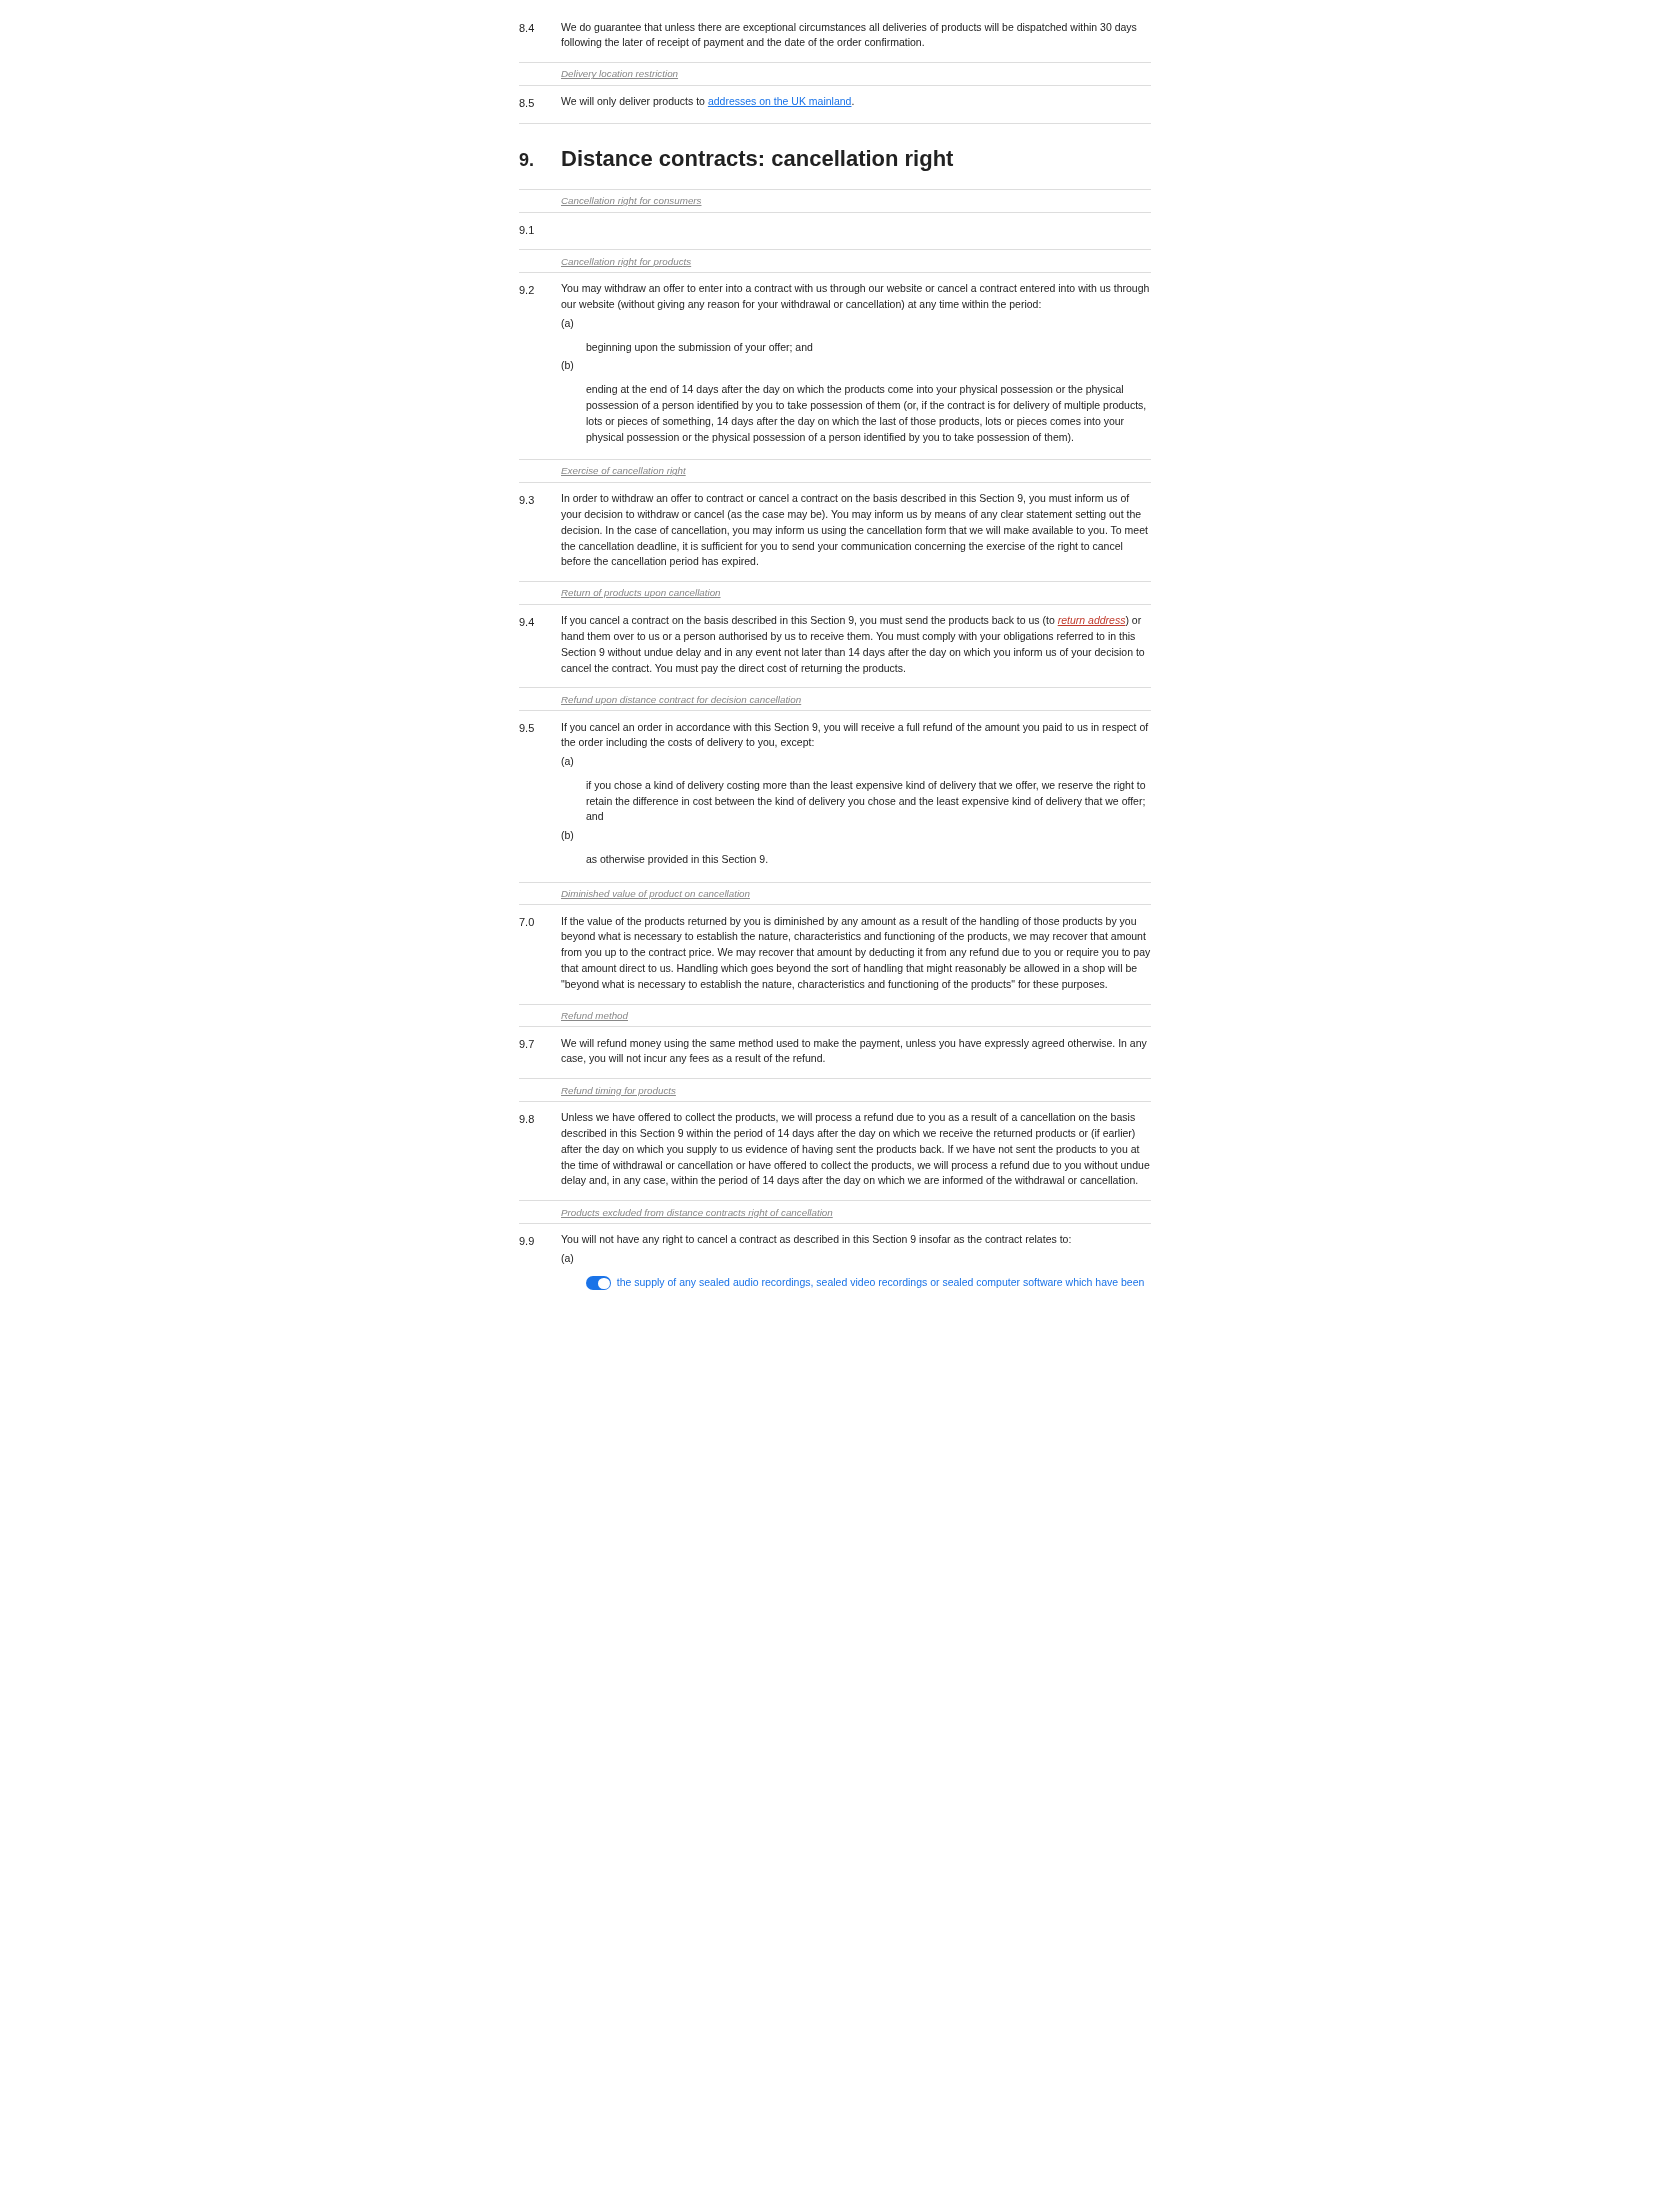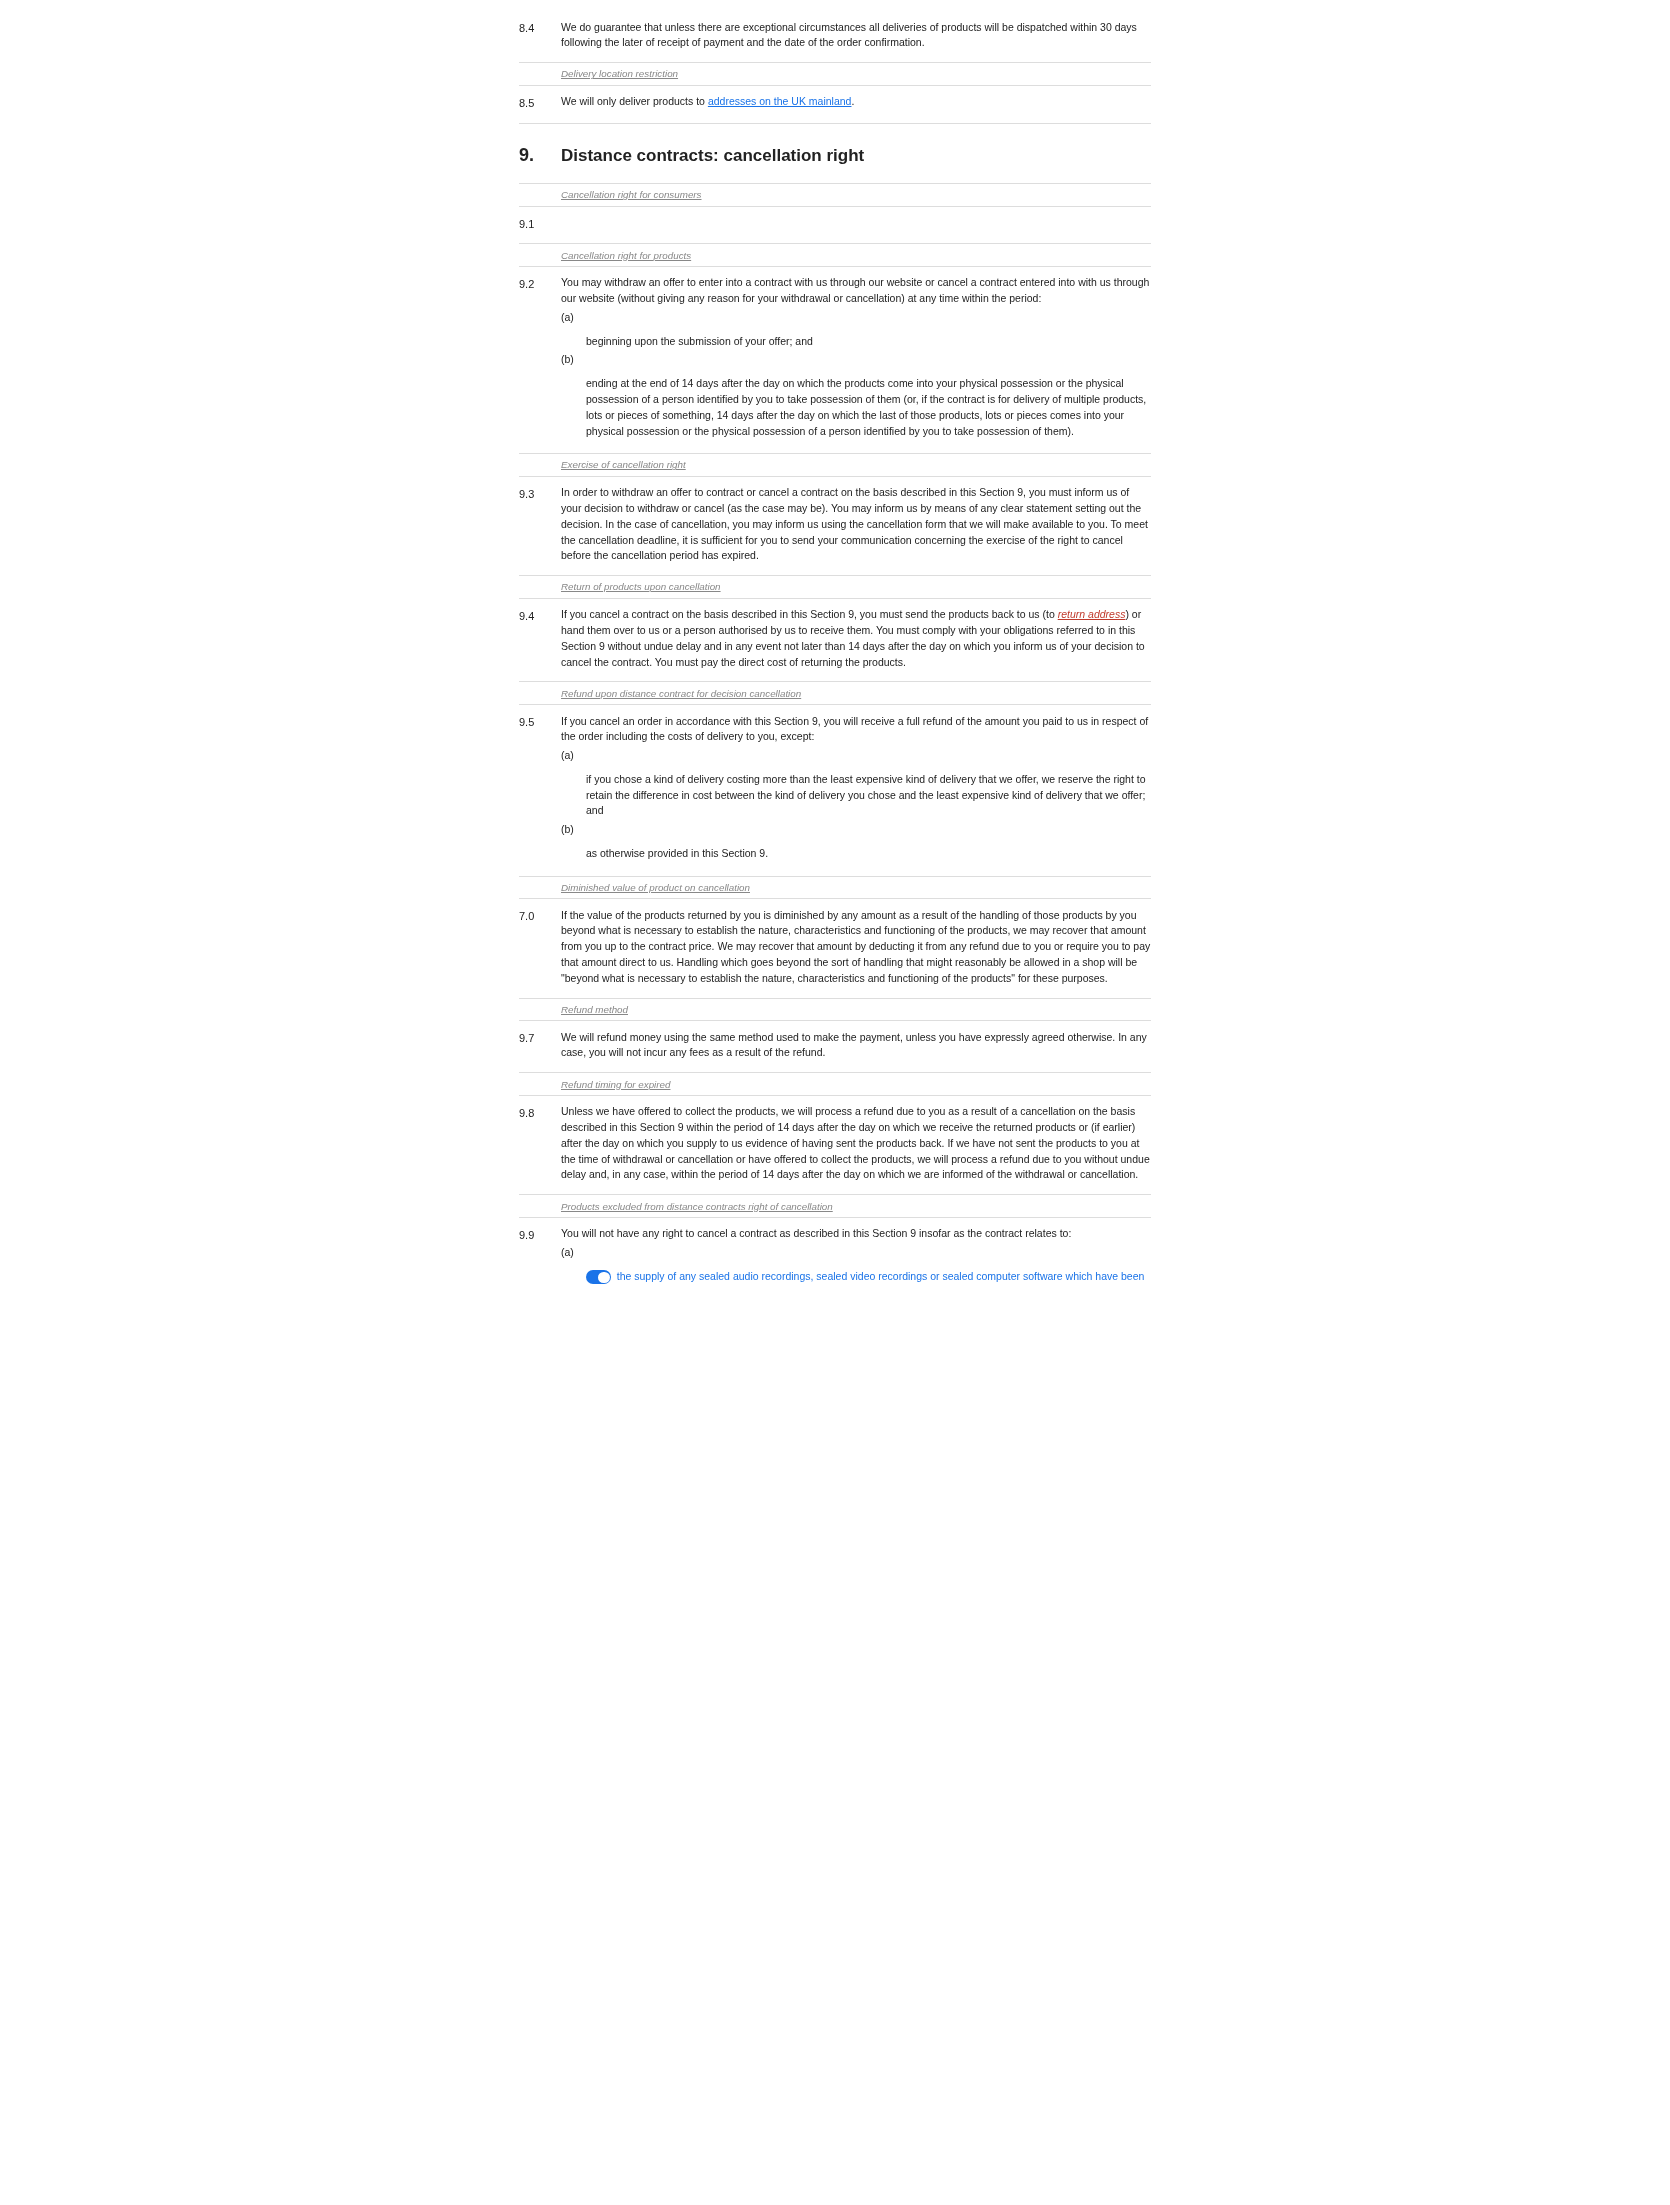--- a/index.html
+++ b/index.html
@@ -46,21 +46,21 @@
       padding: 7px 0 7px 0;
     }
     .heading-num {
       min-width: 42px;
       font-size: 18px;
       font-weight: bold;
       color: #222;
       flex-shrink: 0;
     }
     .heading-text {
-      font-size: 17px;
+      font-size: 22px;
       font-weight: bold;
       color: #222;
     }
     .divider {
       border: none;
       border-top: 0.7px solid #ddd;
       margin: 2.8px 0;
     }
     .sub-list {
       margin-top: 2.8px;
@@ -240,21 +240,21 @@
 
   <hr class="divider">
 
   <div class="section-item">
     <span class="section-num">9.7</span>
     <span class="section-text">We will refund money using the same method used to make the payment, unless you have expressly agreed otherwise. In any case, you will not incur any fees as a result of the refund.</span>
   </div>
 
   <hr class="divider">
 
-  <div class="subsection-label">Refund timing for expired</div>
+  <div class="subsection-label">Refund timing for products</div>
 
   <hr class="divider">
 
   <div class="section-item">
     <span class="section-num">9.8</span>
     <span class="section-text">Unless we have offered to collect the products, we will process a refund due to you as a result of a cancellation on the basis described in this Section 9 within the period of 14 days after the day on which we receive the returned products or (if earlier) after the day on which you supply to us evidence of having sent the products back. If we have not sent the products to you at the time of withdrawal or cancellation or have offered to collect the products, we will process a refund due to you without undue delay and, in any case, within the period of 14 days after the day on which we are informed of the withdrawal or cancellation.</span>
   </div>
 
   <hr class="divider">
 

